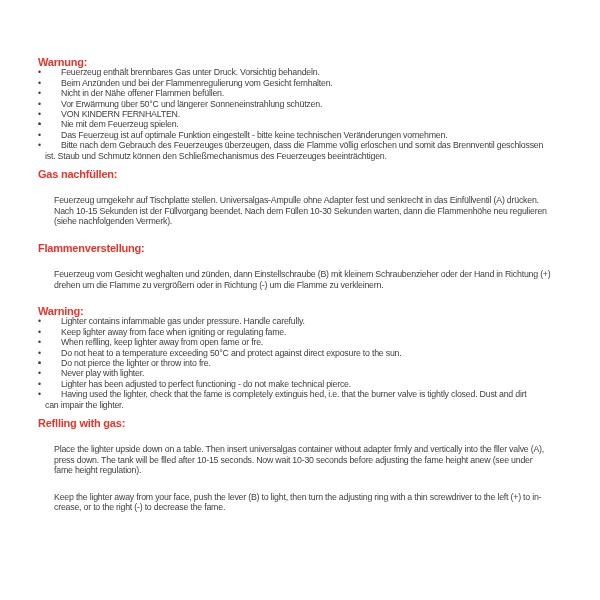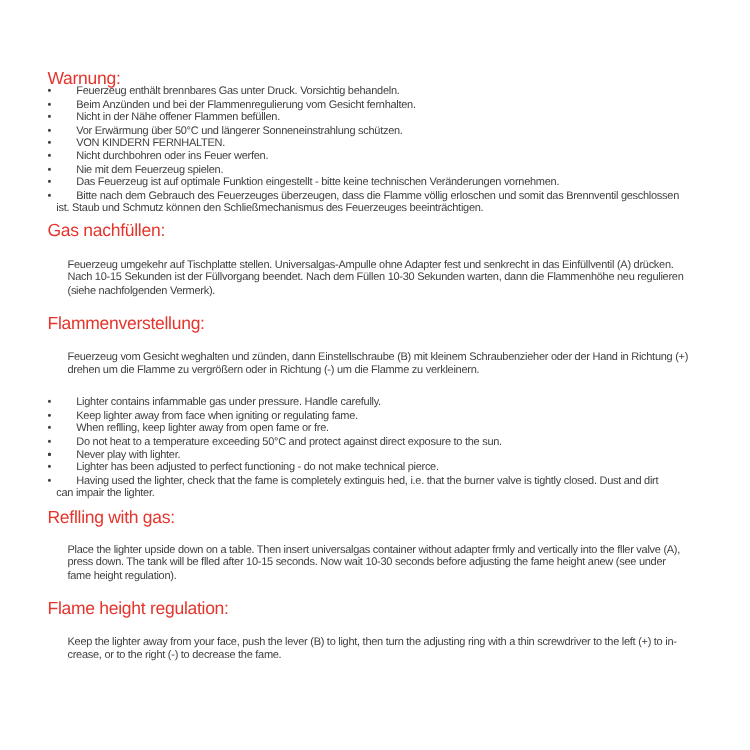--- a/index.html
+++ b/index.html
@@ -25,23 +25,23 @@
     position: absolute;
     left: 38px;
     top: 57px;
     width: 556px;
   }
   .section {
     margin: 0 0 8px 0;
   }
   .section-heading {
     margin: 0;
-    font-size: 14px;
+    font-size: 11px;
     line-height: 10.4px;
-    font-weight: normal;
+    font-weight: bold;
     color: #e5342b;
   }
   .para {
     white-space: pre-line;
     margin: 16px;
   }
   .bullet-list {
     margin: 0;
     padding: 0;
     list-style: none;
@@ -68,21 +68,21 @@
   <div class="content">
 
     <div class="section">
       <h2 class="section-heading">Warnung:</h2>
       <div class="bullet-list">
         <div class="bullet-item"><span class="marker">•</span><span class="btext">Feuerzeug enthält brennbares Gas unter Druck. Vorsichtig behandeln.</span></div>
         <div class="bullet-item"><span class="marker">•</span><span class="btext">Beim Anzünden und bei der Flammenregulierung vom Gesicht fernhalten.</span></div>
         <div class="bullet-item"><span class="marker">•</span><span class="btext">Nicht in der Nähe offener Flammen befüllen.</span></div>
         <div class="bullet-item"><span class="marker">•</span><span class="btext">Vor Erwärmung über 50°C und längerer Sonneneinstrahlung schützen.</span></div>
         <div class="bullet-item"><span class="marker">•</span><span class="btext">VON KINDERN FERNHALTEN.</span></div>
-        <div class="bullet-item"><span class="marker">•</span><span class="btext">Nicht durchbohren oder ins Feuer werfen.</span></div>
+        <div class="bullet-item"><span class="marker">•</span></div>
         <div class="bullet-item"><span class="marker">•</span><span class="btext">Nie mit dem Feuerzeug spielen.</span></div>
         <div class="bullet-item"><span class="marker">•</span><span class="btext">Das Feuerzeug ist auf optimale Funktion eingestellt - bitte keine technischen Veränderungen vornehmen.</span></div>
         <div class="bullet-item"><span class="marker">•</span><span class="btext">Bitte nach dem Gebrauch des Feuerzeuges überzeugen, dass die Flamme völlig erloschen und somit das Brennventil geschlossen
 ist. Staub und Schmutz können den Schließmechanismus des Feuerzeuges beeinträchtigen.</span></div>
       </div>
     </div>
 
     <div class="section">
       <h2 class="section-heading">Gas nachfüllen:</h2>
       <p class="para">Feuerzeug umgekehr auf Tischplatte stellen. Universalgas-Ampulle ohne Adapter fest und senkrecht in das Einfüllventil (A) drücken.
@@ -90,41 +90,41 @@
 (siehe nachfolgenden Vermerk).</p>
     </div>
 
     <div class="section">
       <h2 class="section-heading">Flammenverstellung:</h2>
       <p class="para">Feuerzeug vom Gesicht weghalten und zünden, dann Einstellschraube (B) mit kleinem Schraubenzieher oder der Hand in Richtung (+)
 drehen um die Flamme zu vergrößern oder in Richtung (-) um die Flamme zu verkleinern.</p>
     </div>
 
     <div class="section">
+      <h2 class="section-heading">Warning:</h2>
       <div class="bullet-list">
         <div class="bullet-item"><span class="marker">•</span><span class="btext">Lighter contains infammable gas under pressure. Handle carefully.</span></div>
         <div class="bullet-item"><span class="marker">•</span><span class="btext">Keep lighter away from face when igniting or regulating fame.</span></div>
         <div class="bullet-item"><span class="marker">•</span><span class="btext">When reflling, keep lighter away from open fame or fre.</span></div>
         <div class="bullet-item"><span class="marker">•</span><span class="btext">Do not heat to a temperature exceeding 50°C and protect against direct exposure to the sun.</span></div>
         <div class="bullet-item"><span class="marker">•</span></div>
-        <div class="bullet-item"><span class="marker">•</span></div>
+        <div class="bullet-item"><span class="marker">•</span><span class="btext">Do not pierce the lighter or throw into fre.</span></div>
         <div class="bullet-item"><span class="marker">•</span><span class="btext">Never play with lighter.</span></div>
         <div class="bullet-item"><span class="marker">•</span><span class="btext">Lighter has been adjusted to perfect functioning - do not make technical pierce.</span></div>
         <div class="bullet-item"><span class="marker">•</span><span class="btext">Having used the lighter, check that the fame is completely extinguis hed, i.e. that the burner valve is tightly closed. Dust and dirt
 can impair the lighter.</span></div>
       </div>
     </div>
 
     <div class="section">
       <h2 class="section-heading">Reflling with gas:</h2>
       <p class="para">Place the lighter upside down on a table. Then insert universalgas container without adapter frmly and vertically into the fller valve (A),
 press down. The tank will be flled after 10-15 seconds. Now wait 10-30 seconds before adjusting the fame height anew (see under
 fame height regulation).</p>
     </div>
 
     <div class="section">
-      <h2 class="section-heading">Flame height regulation:</h2>
       <p class="para">Keep the lighter away from your face, push the lever (B) to light, then turn the adjusting ring with a thin screwdriver to the left (+) to in-
 crease, or to the right (-) to decrease the fame.</p>
     </div>
 
   </div>
 </div>
 
 </body></html>

